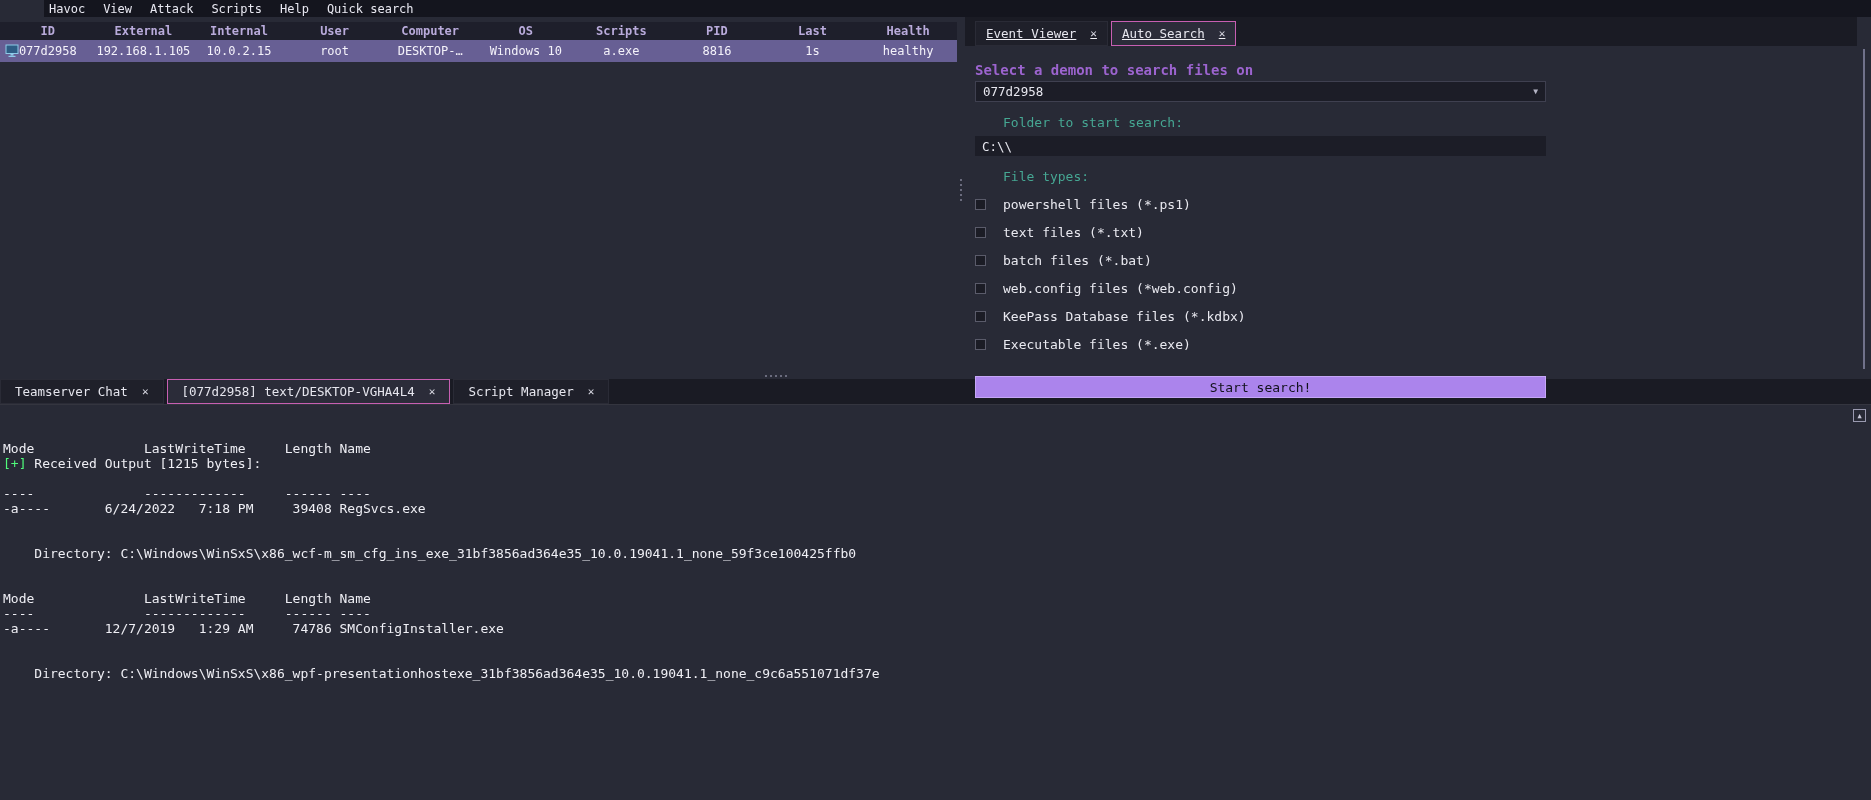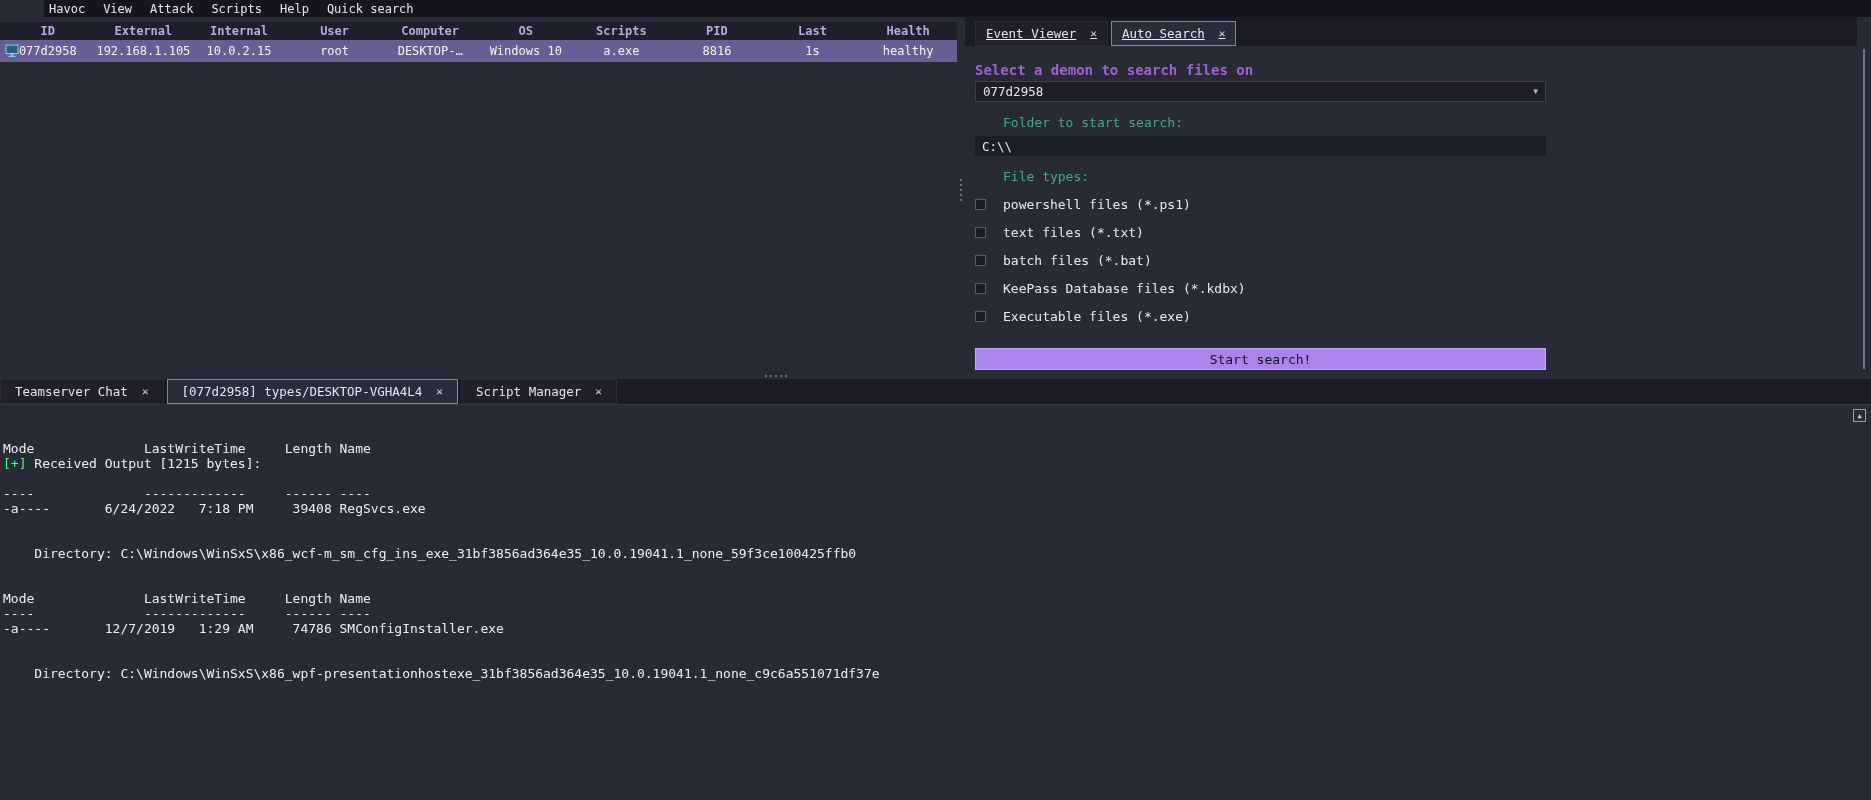--- a/index.html
+++ b/index.html
@@ -153,20 +153,24 @@
         <div class="checkbox-row">
           <span class="checkbox-box"></span>
           <span class="checkbox-label">text files (*.txt)</span>
         </div>
         <div class="checkbox-row">
           <span class="checkbox-box"></span>
           <span class="checkbox-label">batch files (*.bat)</span>
         </div>
         <div class="checkbox-row">
           <span class="checkbox-box"></span>
+          <span class="checkbox-label">web.config files (*web.config)</span>
+        </div>
+        <div class="checkbox-row">
+          <span class="checkbox-box"></span>
           <span class="checkbox-label">KeePass Database files (*.kdbx)</span>
         </div>
         <div class="checkbox-row">
           <span class="checkbox-box"></span>
           <span class="checkbox-label">Executable files (*.exe)</span>
         </div>
 
         <button class="start-btn">Start search!</button>
       </div>
     </div>
@@ -179,21 +183,21 @@
 <div class="h-splitter">
   <div class="handle"></div>
 </div>
 
 <div class="bottom-tabbar">
   <div class="tab">
     <span>Teamserver Chat</span>
     <span class="close">✕</span>
   </div>
   <div class="tab active">
-    <span>[077d2958] types/DESKTOP-VGHA4L4</span>
+    <span>[077d2958] text/DESKTOP-VGHA4L4</span>
     <span class="close">✕</span>
   </div>
   <div class="tab">
     <span>Script Manager</span>
     <span class="close">✕</span>
   </div>
 </div>
 
 <div class="terminal">
   <div class="term-scroll-up">▲</div>

